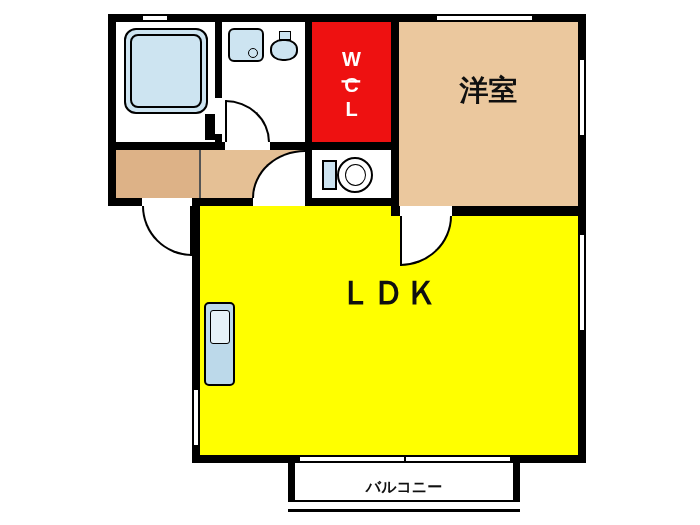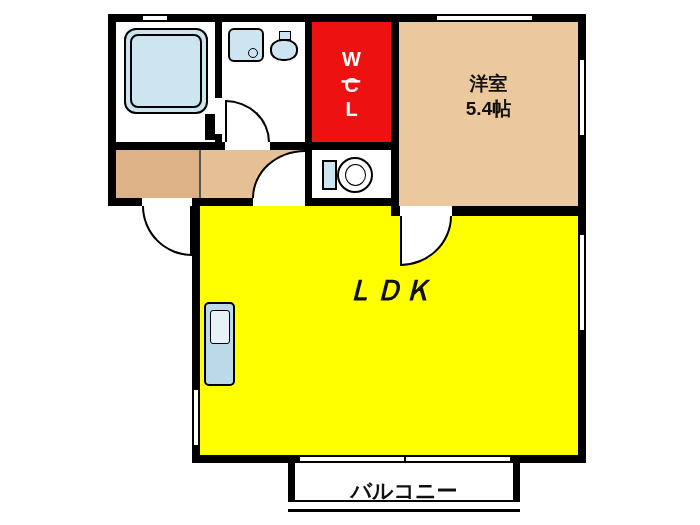--- a/index.html
+++ b/index.html
@@ -89,25 +89,24 @@
   <div class="gap" style="left:142px;top:198px;width:50px;height:8px;"></div>
   <div class="gap" style="left:400px;top:206px;width:52px;height:10px;"></div>
 
   <div class="arc" style="left:142px;top:206px;width:50px;height:50px;border-bottom-left-radius:100%;border-left:2px solid #000;border-bottom:2px solid #000;border-right:2px solid #000;"></div>
   <div class="arc" style="left:225px;top:100px;width:45px;height:42px;border-top-right-radius:100%;border-top:2px solid #000;border-right:2px solid #000;border-left:2px solid #000;"></div>
   <div class="arc" style="left:252px;top:150px;width:53px;height:48px;border-top-left-radius:100%;border-top:2px solid #000;border-left:2px solid #000;"></div>
   <div class="arc" style="left:400px;top:216px;width:52px;height:50px;border-bottom-right-radius:100%;border-bottom:2px solid #000;border-right:2px solid #000;border-left:2px solid #000;"></div>
 
   <div class="lbl" style="left:312px;top:32px;width:79px;height:106px;color:#ffffff;font-size:20px;display:flex;align-items:center;justify-content:center;writing-mode:vertical-rl;text-orientation:upright;letter-spacing:2px;">W一CL</div>
 
-  <div class="lbl" style="left:399px;top:72px;width:179px;font-size:19px;">
+  <div class="lbl" style="left:399px;top:72px;width:179px;font-size:29px;">
     <div>洋室</div>
-    <div>5.4帖</div>
   </div>
 
 
   <div class="lbl" style="left:200px;top:272px;width:378px;">
-    <div style="font-size:29px;font-style:italic;">ＬＤＫ</div>
+    <div style="font-size:33px;">ＬＤＫ</div>
   </div>
 
-  <div class="lbl" style="left:288px;top:477px;width:232px;font-size:21px;font-weight:600;">バルコニー</div>
+  <div class="lbl" style="left:288px;top:477px;width:232px;font-size:15px;font-weight:600;">バルコニー</div>
 
 </div>
 
 </body></html>

